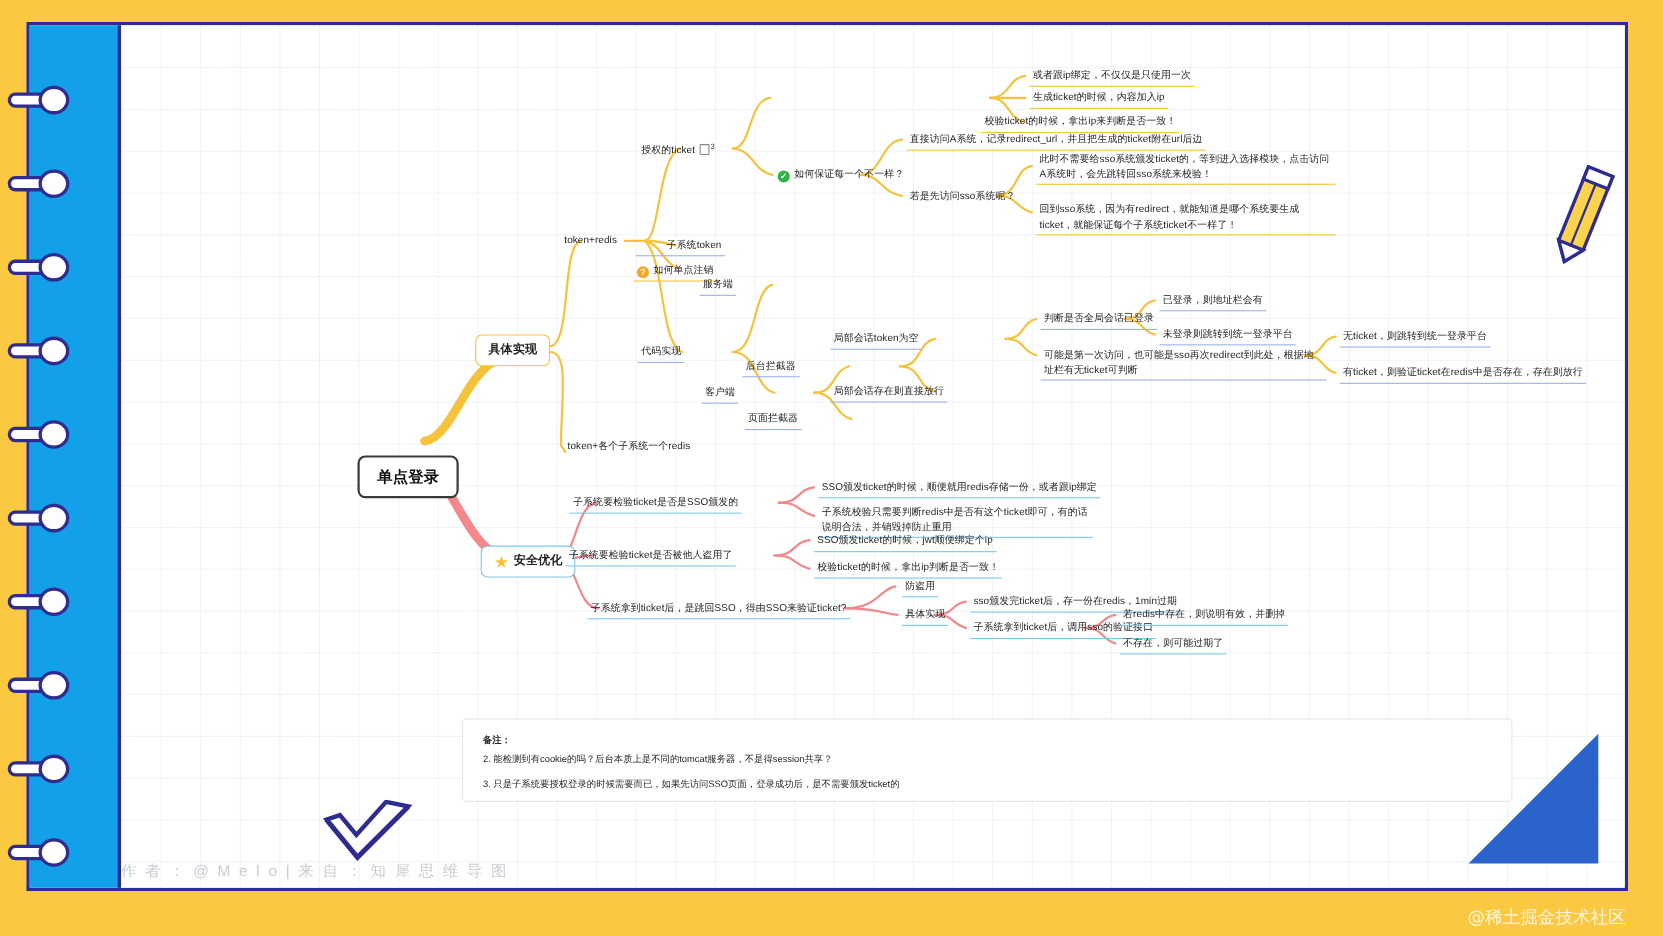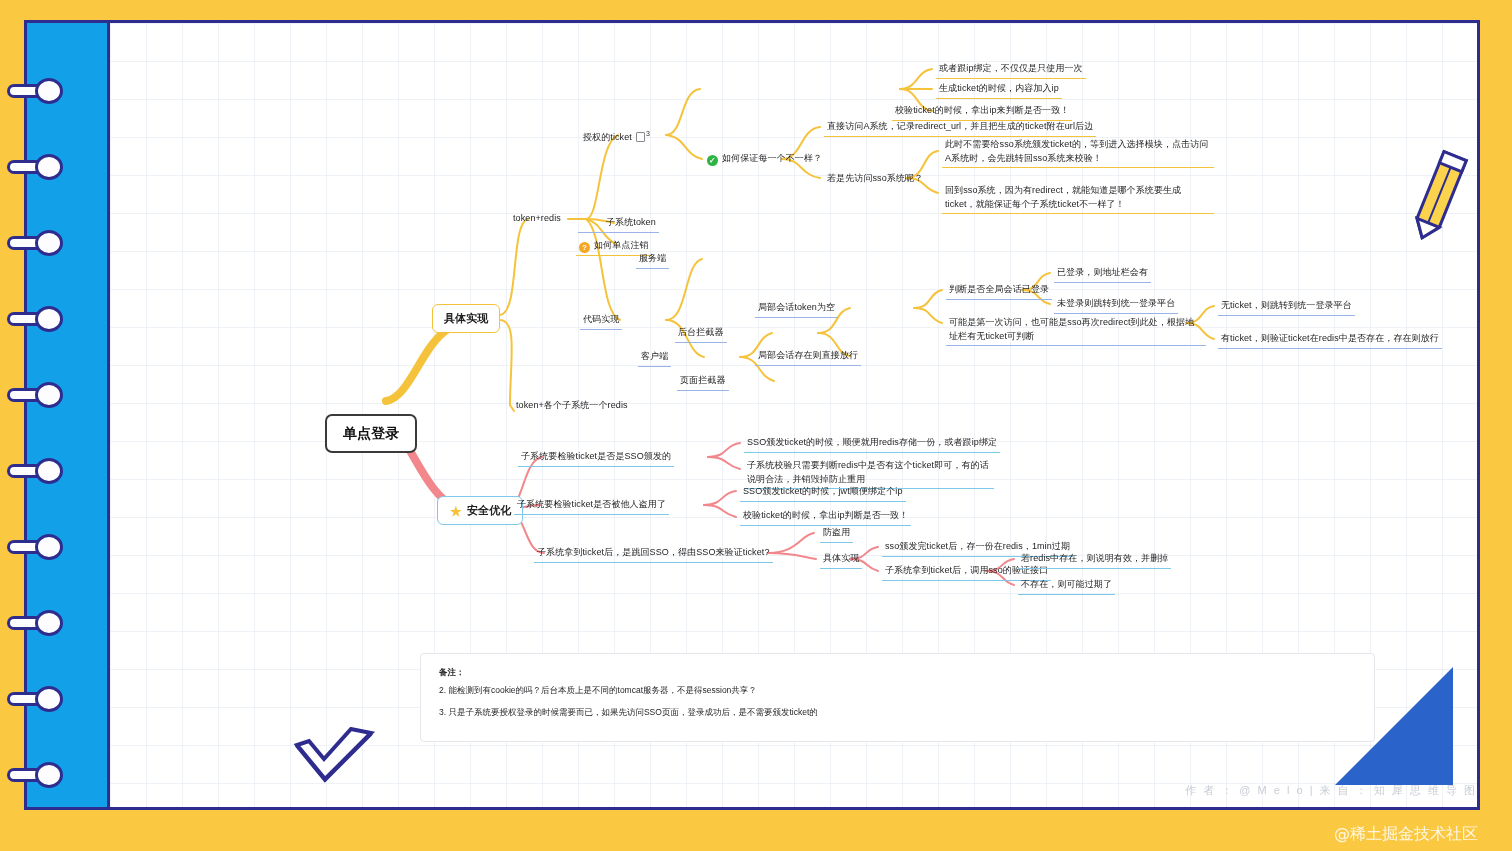--- a/index.html
+++ b/index.html
@@ -115,30 +115,30 @@
   .ico-star { background:transparent; color:#f7c137; font-size:13px;
               width:14px; line-height:11px; }
   .ico-note {
     width:9px; height:10px; border:1.2px solid #8a8a8a; border-radius:1px;
     background:#fff; margin-left:4px; margin-right:1px;
   }
   .sup { font-size:7px; vertical-align:super; color:#333; }
 
   
   #notes {
-    position:absolute; left:310px; top:630px; width:955px; height:89px;
+    position:absolute; left:310px; top:630px; width:955px; height:76px;
     background:#fff; border:1px solid #e4e7ec; border-radius:4px;
     padding:12px 18px; font-size:8.5px; color:#26262a; line-height:1.5;
   }
   #notes .t { font-weight:bold; margin-bottom:5px; font-size:8.5px; }
   #notes p { margin:0 0 9px; }
 
   #credit {
-    position:absolute; left:0; right:0; top:760px; text-align:right;
-    font-size:11px; color:#c9cdd4; letter-spacing:2px;
+    position:absolute; left:0; right:0; top:760px; text-align:left;
+    font-size:14px; color:#c9cdd4; letter-spacing:2px;
   }
   #watermark {
     position:absolute; right:34px; bottom:6px;
     font-size:16px; color:rgba(255,255,255,.85);
     font-family:"DejaVu Sans", sans-serif;
     margin-top:39px;
   }
 </style>
 </head>
 <body>

